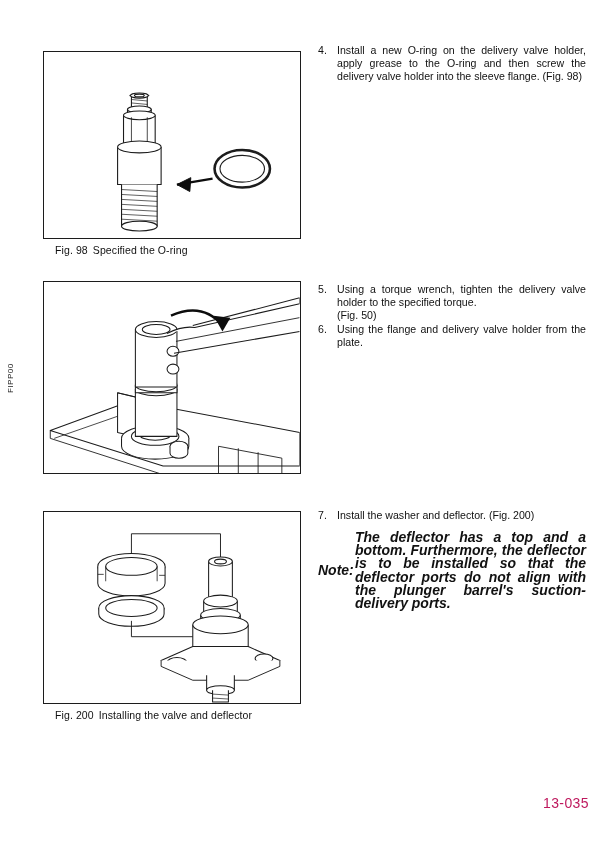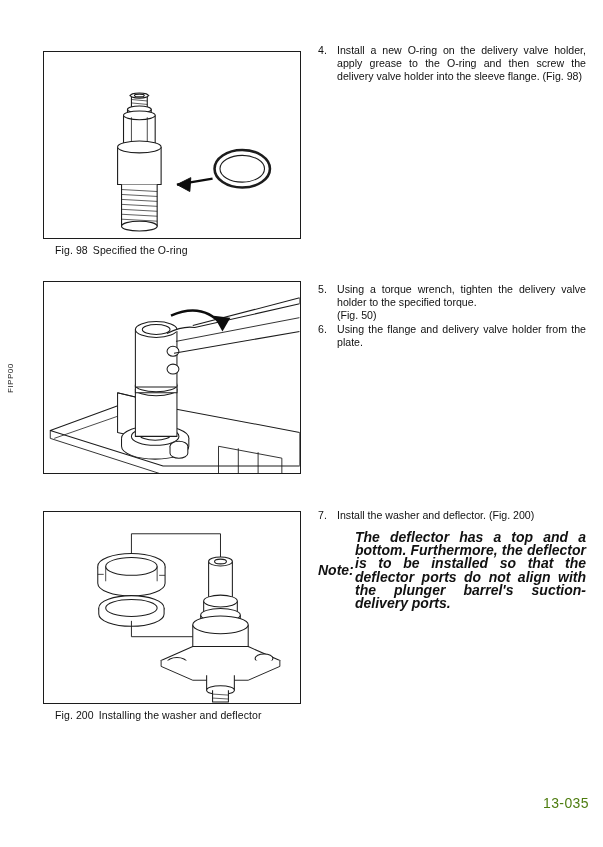--- a/index.html
+++ b/index.html
@@ -107,21 +107,21 @@
   }
   .note-body p { margin: 0; }
 
   
   .page-number {
     position: absolute;
     right: 14px;
     top: 795px;
     font-size: 14px;
     letter-spacing: 0.4px;
-    color: #4d7c0f;
+    color: #be185d;
   }
 </style>
 </head>
 <body>
 
 <div class="side-code">FIPP00</div>
 
 <div class="fig-block" id="fig-block-98">
   <div class="fig-frame" id="fig-frame-98">
     <svg class="fig-svg" viewBox="0 0 258 188">
@@ -296,21 +296,21 @@
           <path d="M170 180 L170 192 L186 192 L186 180" fill="#fff"></path>
           <g stroke-width="0.7">
             <path d="M170 184 L186 185"></path>
             <path d="M170 188 L186 189"></path>
           </g>
         </g>
       </g>
     </svg>
   </div>
   <div class="fig-caption">
-    <span class="cap-num">Fig. 200</span><span>Installing the washer and deflector</span>
+    <span class="cap-num">Fig. 200</span><span>Installing the valve and deflector</span>
   </div>
 </div>
 
 <div class="text-col" id="instr-4">
   <div class="step">
     <div class="step-num">4.</div>
     <div class="step-body">Install a new O-ring on the delivery valve holder, apply grease to the O-ring and then screw the delivery valve holder into the sleeve flange. (Fig. 98)</div>
   </div>
 </div>
 

